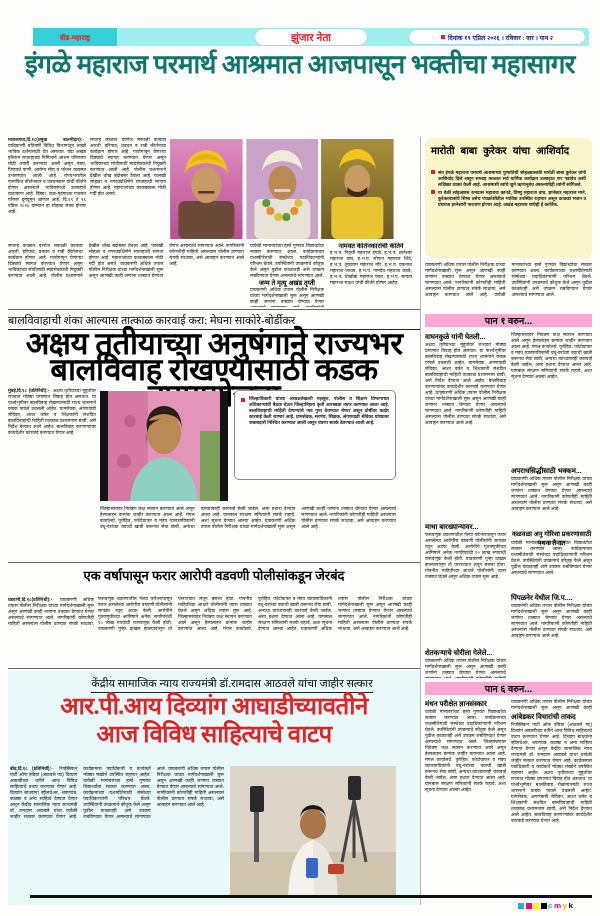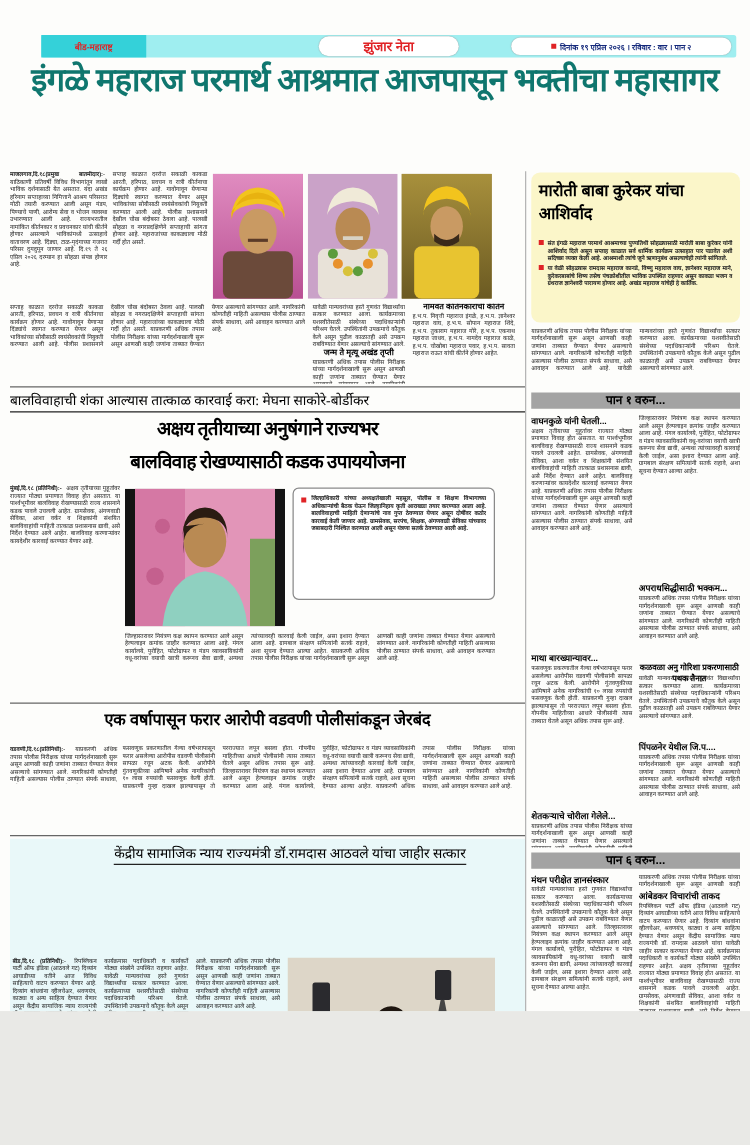--- a/index.html
+++ b/index.html
@@ -1,16 +1,16 @@
 <!DOCTYPE html>
 <html><head>
 <meta charset="utf-8">
 <style>
   html,body{margin:0;padding:0;background:#e9e9e6;}
-  .page{position:relative;width:600px;height:809px;background:#fdfdfb;margin:0 auto;
+  .page{position:relative;width:600px;height:916px;background:#fdfdfb;margin:0 auto;
         font-family:"Liberation Sans",sans-serif;overflow:hidden;color:#111;}
   .abs{position:absolute;}
   .serif{font-family:"Liberation Serif",serif;}
   .tiny{font-size:4.7px;line-height:6px;text-align:justify;color:#1c1c1c;overflow:hidden;}
   .tiny .b{font-weight:bold;margin-right:2px;}
   .cols2{column-count:2;column-gap:6px;}
   .cols3{column-count:3;column-gap:6px;}
   .cols4{column-count:4;column-gap:6px;}
   
   .masthead{left:33px;top:28px;width:556px;height:18px;background:#9feef0;border-radius:2px;}
@@ -23,31 +23,31 @@
           color:#14297b;font-size:6.2px;font-weight:bold;display:flex;align-items:center;
           justify-content:center;gap:3px;box-shadow:0 0 1px #888;}
   .redsq{width:4px;height:4px;background:#e02326;display:inline-block;flex:0 0 auto;}
   
   .h1{left:6px;top:50px;width:588px;text-align:center;font-weight:bold;font-size:26px;
       line-height:29px;color:#0f766e;letter-spacing:-0.5px;}
   .bluestrip{left:38px;top:111px;width:524px;height:20px;background:#1556c6;color:#fff;
       font-weight:bold;font-size:12.5px;line-height:20px;text-align:center;border-radius:1px;}
   .strap{text-align:left;font-weight:normal;font-size:11px;border-bottom:1.5px solid #222;
       padding-bottom:2px;color:#000;}
-  .h2{text-align:center;font-weight:bold;font-size:15px;line-height:26px;color:#000;letter-spacing:-0.5px;}
+  .h2{text-align:center;font-weight:bold;font-size:31px;line-height:26px;color:#000;letter-spacing:-0.5px;}
   .h3{text-align:center;font-weight:bold;font-size:13px;color:#000;}
   .h-red{text-align:center;font-weight:bold;font-size:24px;line-height:28px;color:#e02326;letter-spacing:-0.5px;}
   
   .ybox{left:425px;top:138px;width:167px;height:120px;background:#fbf6c9;border-radius:7px;
         padding:5px 6px;box-sizing:border-box;}
-  .ybox-title{font-size:13px;font-weight:bold;margin-bottom:13px;color:#000;}
+  .ybox-title{font-size:10px;font-weight:bold;margin-bottom:13px;color:#000;font-family:Liberation Mono, monospace;}
   .ybullet{display:flex;gap:3px;margin-bottom:2px;}
   .ybullet .tiny{font-weight:bold;}
   
-  .band{left:425px;width:167px;height:13px;background:#a3a3a3;text-align:center;
+  .band{left:425px;width:167px;height:13px;background:#f9a8d4;text-align:center;
         font-weight:bold;font-size:9.5px;line-height:13px;color:#000;}
   .subhead{font-weight:bold;font-size:7px;color:#000;text-align:left;}
   .subhead-c{font-weight:bold;font-size:6.5px;color:#000;text-align:center;}
   .vline{left:420px;top:137px;width:1px;height:768px;background:#b5b5b5;}
   .hline{height:1px;background:#666;}
   
   .photorow{left:170px;top:139px;width:224px;height:100px;display:flex;gap:3px;}
   .photorow svg{flex:1 1 auto;}
   .hl-box{left:234px;top:390px;width:162px;height:90px;background:#fff;border:1px solid #8a8a8a;
         border-radius:5px;padding:5px 6px;box-sizing:border-box;display:flex;gap:4px;}
@@ -204,20 +204,24 @@
     <span>फसवणूक प्रकरणातील गेल्या वर्षभरापासून फरार असलेल्या आरोपीस वडवणी पोलीसांनी सापळा रचून अटक केली. आरोपीने गुंतवणुकीच्या आमिषाने अनेक नागरिकांची १० लाख रुपयांची फसवणूक केली होती. याप्रकरणी गुन्हा दाखल झाल्यापासून तो परराज्यात लपून बसला होता. गोपनीय माहितीच्या आधारे पोलीसांनी त्यास ताब्यात घेतले असून अधिक तपास सुरू आहे.</span>
     <span>जिल्हास्तरावर नियंत्रण कक्ष स्थापन करण्यात आले असून हेल्पलाइन क्रमांक जाहीर करण्यात आला आहे. मंगल कार्यालये, पुरोहित, फोटोग्राफर व मंडप व्यावसायिकांनी वधू-वरांच्या वयाची खात्री करूनच सेवा द्यावी, अन्यथा त्यांच्यावरही कारवाई केली जाईल, असा इशारा देण्यात आला आहे. ग्रामबाल संरक्षण समित्यांनी सतर्क राहावे, अशा सूचना देण्यात आल्या आहेत.</span>
     <span>याप्रकरणी अधिक तपास पोलीस निरीक्षक यांच्या मार्गदर्शनाखाली सुरू असून आणखी काही जणांना ताब्यात घेण्यात येणार असल्याचे सांगण्यात आले. नागरिकांनी कोणतीही माहिती असल्यास पोलीस ठाण्यात संपर्क साधावा, असे आवाहन करण्यात आले आहे.</span>
   </div>
   <div class="abs hline" style="left:8px;top:668px;width:412px;"></div>
 
   <div class="abs cyanblock"></div>
   <div class="abs" style="left:8px;top:673px;width:412px;text-align:center;">
     <span class="strap serif" style="display:inline-block;margin-left:36px;">केंद्रीय सामाजिक न्याय राज्यमंत्री डॉ.रामदास आठवले यांचा जाहीर सत्कार</span>
   </div>
+  <div class="abs h-red serif" style="left:8px;top:692px;width:412px;">
+    <div>आर.पी.आय दिव्यांग आघाडीच्यावतीने</div>
+    <div>आज विविध साहित्याचे वाटप</div>
+  </div>
   <div class="abs tiny cols3" style="left:10px;top:766px;width:214px;height:132px;">
     <span class="b">बीड,दि.१८ (प्रतिनिधी):-</span>
     <span>रिपब्लिकन पार्टी ऑफ इंडिया (आठवले गट) दिव्यांग आघाडीच्या वतीने आज विविध साहित्याचे वाटप करण्यात येणार आहे. दिव्यांग बांधवांना व्हीलचेअर, श्रवणयंत्र, काठ्या व अन्य साहित्य देण्यात येणार असून केंद्रीय सामाजिक न्याय राज्यमंत्री डॉ. रामदास आठवले यांचा यावेळी जाहीर सत्कार करण्यात येणार आहे. कार्यक्रमास पदाधिकारी व कार्यकर्ते मोठ्या संख्येने उपस्थित राहणार आहेत.</span>
     <span>यावेळी मान्यवरांच्या हस्ते गुणवंत विद्यार्थ्यांचा सत्कार करण्यात आला. कार्यक्रमाच्या यशस्वीतेसाठी संस्थेच्या पदाधिकाऱ्यांनी परिश्रम घेतले. उपस्थितांनी उपक्रमाचे कौतुक केले असून पुढील काळातही असे उपक्रम राबविण्यात येणार असल्याचे सांगण्यात आले.</span>
     <span>याप्रकरणी अधिक तपास पोलीस निरीक्षक यांच्या मार्गदर्शनाखाली सुरू असून आणखी काही जणांना ताब्यात घेण्यात येणार असल्याचे सांगण्यात आले. नागरिकांनी कोणतीही माहिती असल्यास पोलीस ठाण्यात संपर्क साधावा, असे आवाहन करण्यात आले आहे.</span>
   </div>
 
   <svg class="abs" style="left:230px;top:766px;" width="166" height="130" viewBox="0 0 166 130">
     <rect width="166" height="130" fill="#ddd6c8"></rect>
     <rect y="86" width="166" height="44" fill="#cfc4ae"></rect>

